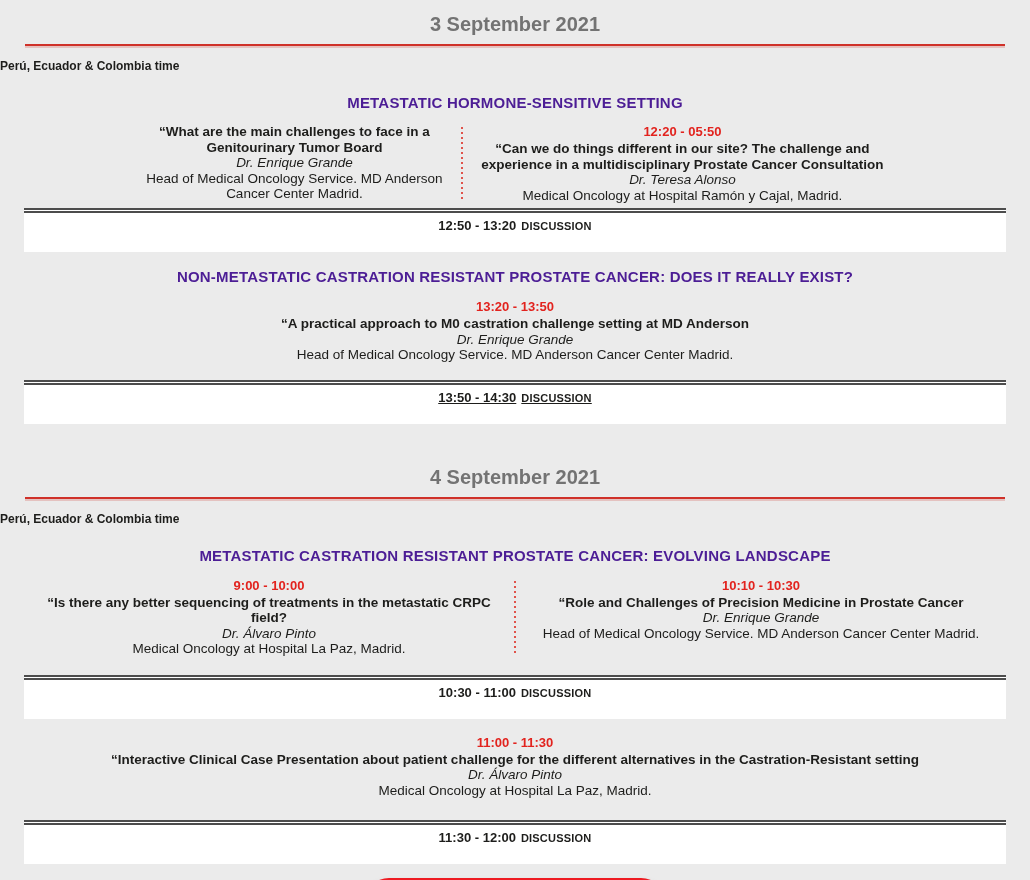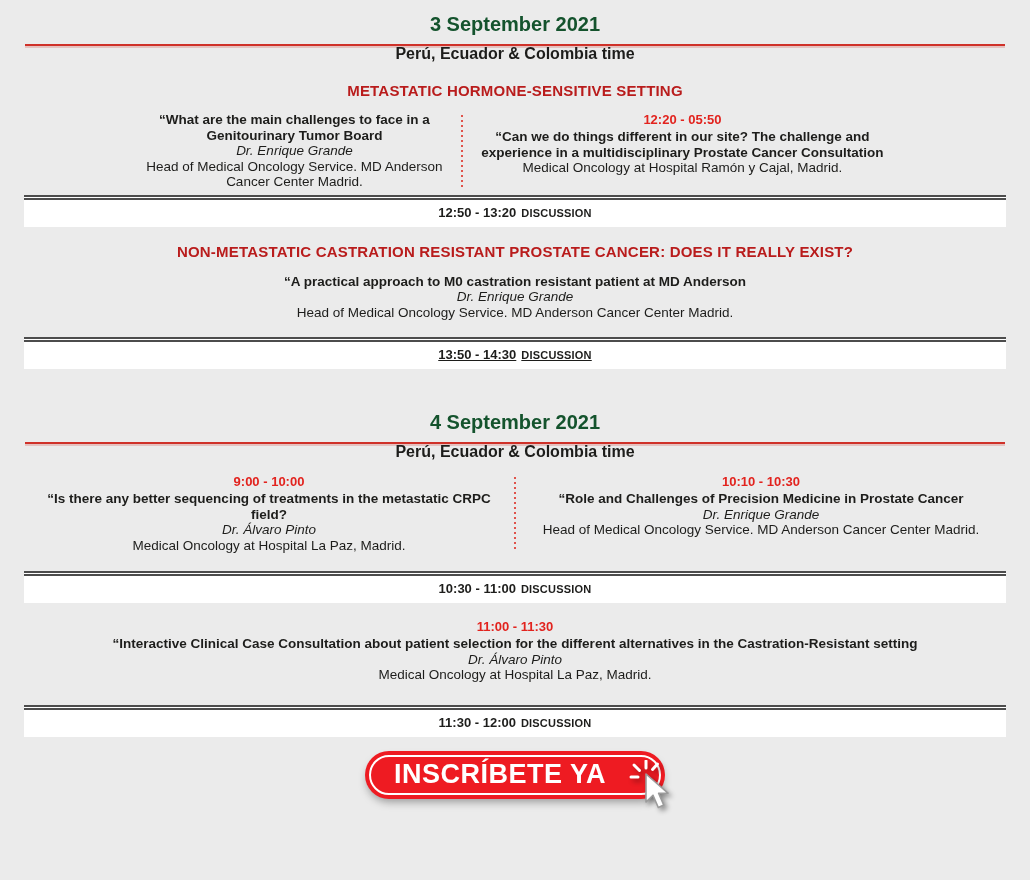--- a/index.html
+++ b/index.html
@@ -7,34 +7,34 @@
     width:1030px;height:880px;overflow:hidden;
     background:#ebebeb;
     font-family:"Liberation Sans","DejaVu Sans",sans-serif;
     color:#1d1d1b;
     -webkit-font-smoothing:antialiased;
   }
   .content{padding-top:13px;}
 
   .date-heading{
     text-align:center;font-size:20px;line-height:22px;font-weight:bold;
-    color:#14532d;margin:0;
+    color:#737373;margin:0;
   }
   .day2 .date-heading{margin-top:42px;}
   .red-line{
     width:980px;margin:9px auto 0;height:0;
     border-top:2px solid #cf3129;
     box-shadow:0 2px 0 rgba(207,49,41,.22);
   }
   .timezone{
-    text-align:center;font-size:16px;line-height:16px;font-weight:bold;
+    font-size:12px;line-height:16px;font-weight:bold;margin-top:12px;
   }
   .section-heading{
     text-align:center;font-size:15px;line-height:17px;font-weight:bold;
-    color:#b91c1c;margin-top:20px;letter-spacing:.2px;
+    color:#4c1d95;margin-top:20px;letter-spacing:.2px;
   }
 
   .row{display:flex;margin:13px auto 0;}
   .row-day1{width:774px;}
   .row-day1 .col-left{width:43%;}
   .row-day1 .col-right{flex:1;}
   .row-day2{width:982px;margin-top:14px;}
   .row-day2 .col-left,.row-day2 .col-right{width:50%;}
   .col{padding:0 12px;box-sizing:border-box;}
 
@@ -49,21 +49,21 @@
   }
   .session .title{font-weight:bold;}
   .session .speaker{font-style:italic;}
   .session-single{width:860px;margin:14px auto 0;}
   .day1 .session-single{margin-top:14px;}
   .day2 .session-single{margin-top:16px;text-align:center;}
 
   .discussion-bar{
     width:982px;margin:0 auto;background:#ffffff;
     border-top:5px double #4c4c4c;
-    padding:5px 0 7px;
+    padding:5px 0 19px;
     display:flex;justify-content:center;align-items:baseline;gap:5px;
   }
   .discussion-bar .d-time{font-size:13px;font-weight:bold;}
   .discussion-bar .d-label{font-size:11px;font-weight:bold;letter-spacing:.2px;}
   .bar-1{margin-top:5px;}
   .bar-2{margin-top:17px;text-decoration:underline;}
   .bar-3{margin-top:18px;}
   .bar-4{margin-top:22px;}
   .heading-2{margin-top:16px;}
 
@@ -102,48 +102,51 @@
     <div class="row row-day1">
       <div class="col col-left session">
         <div class="title">“What are the main challenges to face in a Genitourinary Tumor Board</div>
         <div class="speaker">Dr. Enrique Grande</div>
         <div class="affiliation">Head of Medical Oncology Service. MD Anderson Cancer Center Madrid.</div>
       </div>
       <div class="dotted-divider"></div>
       <div class="col col-right session">
         <div class="time">12:20 - 05:50</div>
         <div class="title">“Can we do things different in our site? The challenge and experience in a multidisciplinary Prostate Cancer Consultation</div>
+        <div class="speaker">Dr. Teresa Alonso</div>
         <div class="affiliation">Medical Oncology at Hospital Ramón y Cajal, Madrid.</div>
       </div>
     </div>
 
     <div class="discussion-bar bar-1">
       <span class="d-time">12:50 - 13:20</span>
       <span class="d-label">DISCUSSION</span>
     </div>
 
     <div class="section-heading heading-2">NON-METASTATIC CASTRATION RESISTANT PROSTATE CANCER: DOES IT REALLY EXIST?</div>
 
     <div class="session session-single">
-      <div class="title">“A practical approach to M0 castration resistant patient at MD Anderson</div>
+      <div class="time">13:20 - 13:50</div>
+      <div class="title">“A practical approach to M0 castration challenge setting at MD Anderson</div>
       <div class="speaker">Dr. Enrique Grande</div>
       <div class="affiliation">Head of Medical Oncology Service. MD Anderson Cancer Center Madrid.</div>
     </div>
 
     <div class="discussion-bar bar-2">
       <span class="d-time">13:50 - 14:30</span>
       <span class="d-label">DISCUSSION</span>
     </div>
   </section>
 
   <section class="day2">
     <h1 class="date-heading">4 September 2021</h1>
     <div class="red-line"></div>
     <div class="timezone">Perú, Ecuador &amp; Colombia time</div>
 
+    <div class="section-heading">METASTATIC CASTRATION RESISTANT PROSTATE CANCER: EVOLVING LANDSCAPE</div>
 
     <div class="row row-day2">
       <div class="col col-left session">
         <div class="time">9:00 - 10:00</div>
         <div class="title">“Is there any better sequencing of treatments in the metastatic CRPC field?</div>
         <div class="speaker">Dr. Álvaro Pinto</div>
         <div class="affiliation">Medical Oncology at Hospital La Paz, Madrid.</div>
       </div>
       <div class="dotted-divider"></div>
       <div class="col col-right session">
@@ -154,21 +157,21 @@
       </div>
     </div>
 
     <div class="discussion-bar bar-3">
       <span class="d-time">10:30 - 11:00</span>
       <span class="d-label">DISCUSSION</span>
     </div>
 
     <div class="session session-single">
       <div class="time">11:00 - 11:30</div>
-      <div class="title">“Interactive Clinical Case Consultation about patient selection for the different alternatives in the Castration-Resistant setting</div>
+      <div class="title">“Interactive Clinical Case Presentation about patient challenge for the different alternatives in the Castration-Resistant setting</div>
       <div class="speaker">Dr. Álvaro Pinto</div>
       <div class="affiliation">Medical Oncology at Hospital La Paz, Madrid.</div>
     </div>
 
     <div class="discussion-bar bar-4">
       <span class="d-time">11:30 - 12:00</span>
       <span class="d-label">DISCUSSION</span>
     </div>
   </section>
 

